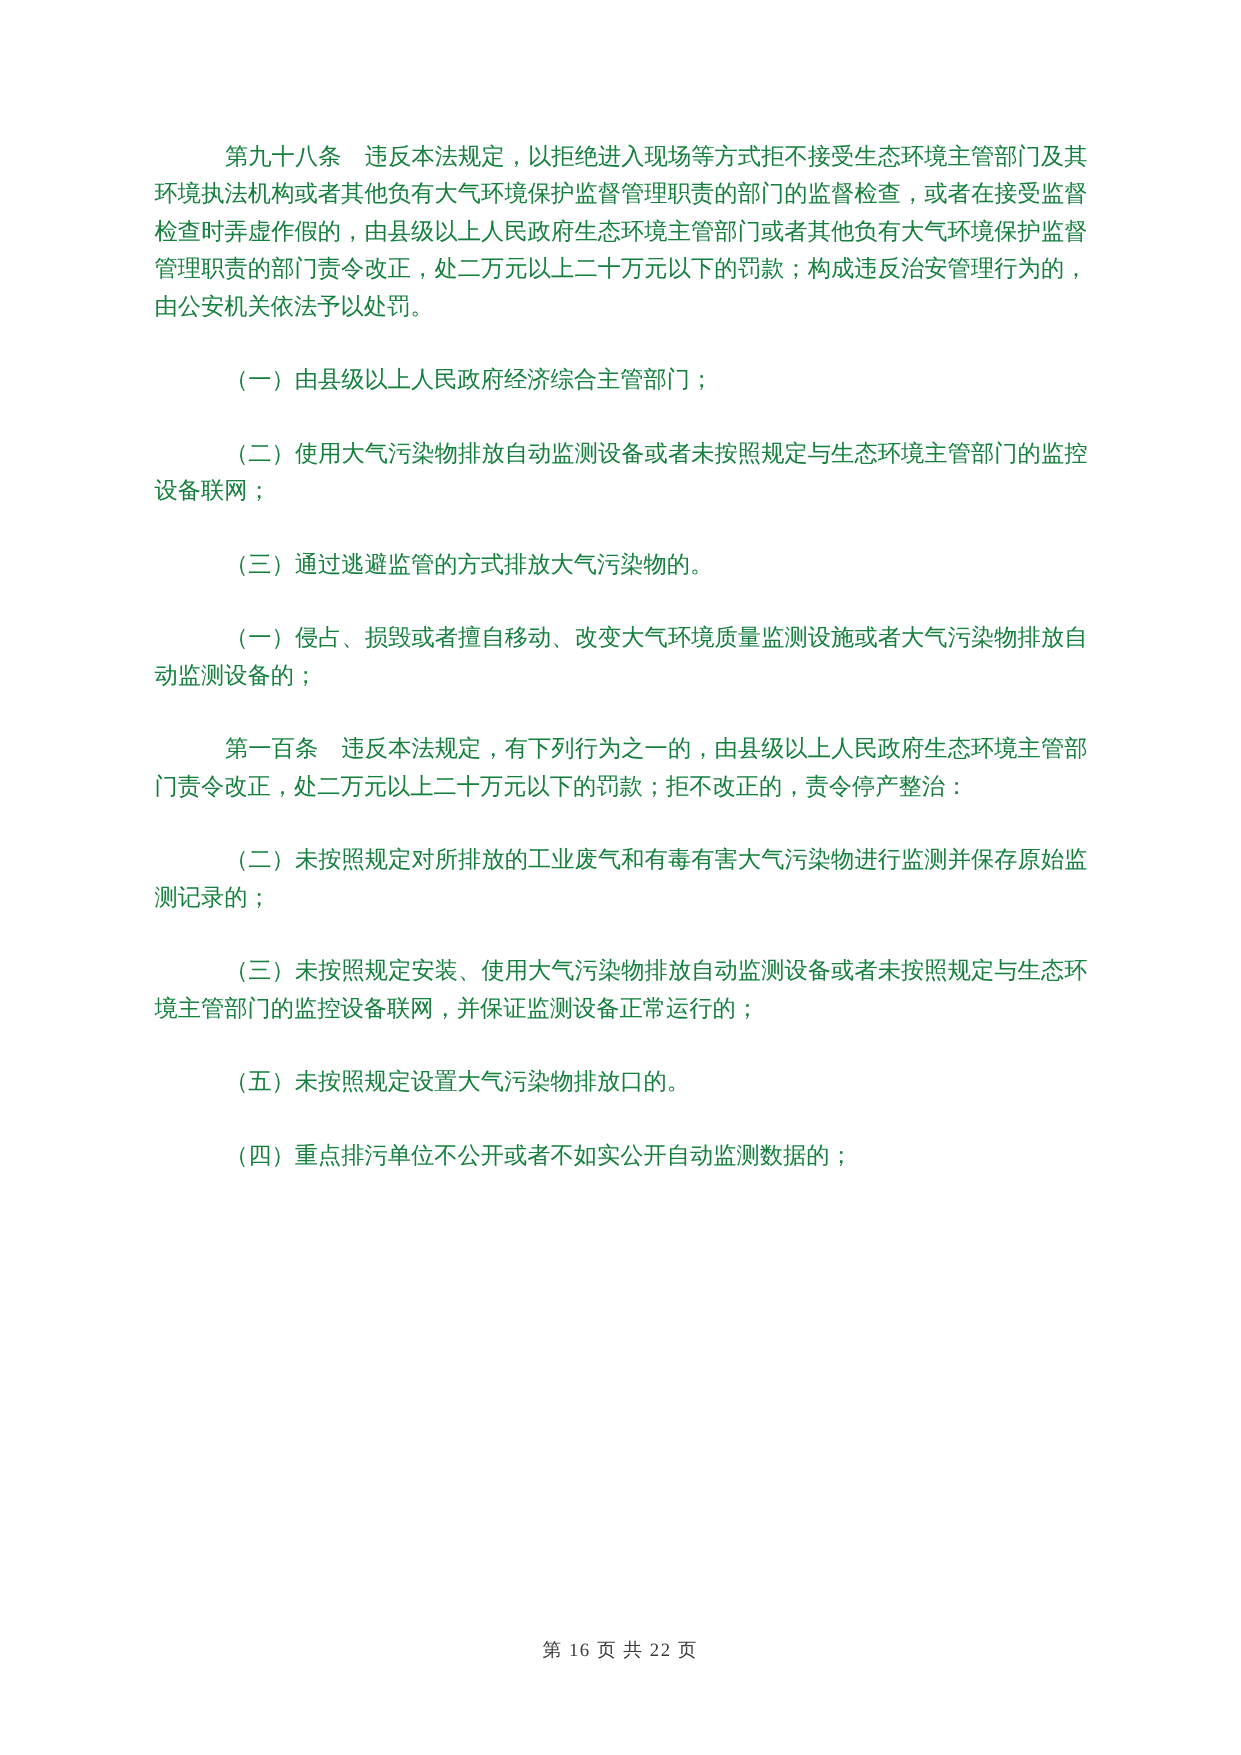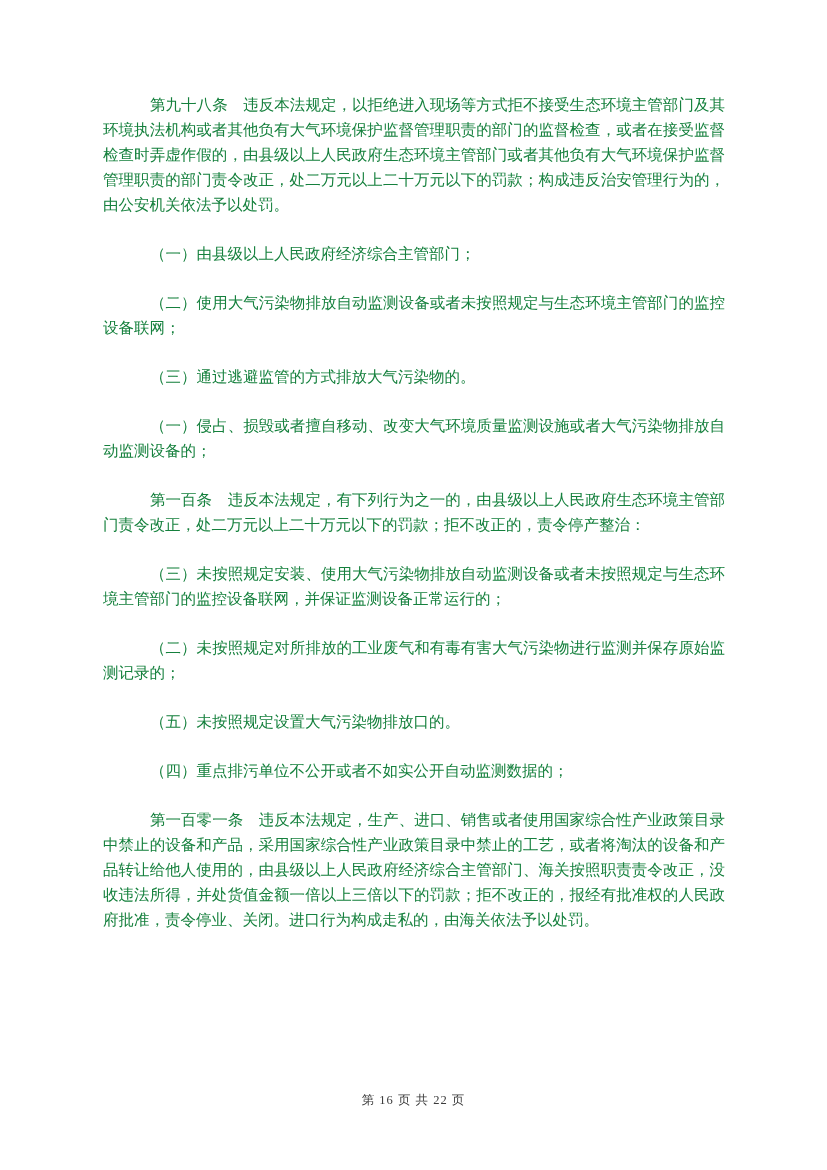--- a/index.html
+++ b/index.html
@@ -52,22 +52,21 @@
 <body>
 
 <div class="page">
   <div class="content">
     <p class="para">第九十八条　违反本法规定，以拒绝进入现场等方式拒不接受生态环境主管部门及其环境执法机构或者其他负有大气环境保护监督管理职责的部门的监督检查，或者在接受监督检查时弄虚作假的，由县级以上人民政府生态环境主管部门或者其他负有大气环境保护监督管理职责的部门责令改正，处二万元以上二十万元以下的罚款；构成违反治安管理行为的，由公安机关依法予以处罚。</p>
     <p class="para">（一）由县级以上人民政府经济综合主管部门；</p>
     <p class="para">（二）使用大气污染物排放自动监测设备或者未按照规定与生态环境主管部门的监控设备联网；</p>
     <p class="para">（三）通过逃避监管的方式排放大气污染物的。</p>
     <p class="para">（一）侵占、损毁或者擅自移动、改变大气环境质量监测设施或者大气污染物排放自动监测设备的；</p>
     <p class="para">第一百条　违反本法规定，有下列行为之一的，由县级以上人民政府生态环境主管部门责令改正，处二万元以上二十万元以下的罚款；拒不改正的，责令停产整治：</p>
+    <p class="para">（二）未按照规定对所排放的工业废气和有毒有害大气污染物进行监测并保存原始监测记录的；</p>
     <p class="para">（三）未按照规定安装、使用大气污染物排放自动监测设备或者未按照规定与生态环境主管部门的监控设备联网，并保证监测设备正常运行的；</p>
-    <p class="para">（二）未按照规定对所排放的工业废气和有毒有害大气污染物进行监测并保存原始监测记录的；</p>
     <p class="para">（五）未按照规定设置大气污染物排放口的。</p>
     <p class="para">（四）重点排污单位不公开或者不如实公开自动监测数据的；</p>
-    <p class="para">第一百零一条　违反本法规定，生产、进口、销售或者使用国家综合性产业政策目录中禁止的设备和产品，采用国家综合性产业政策目录中禁止的工艺，或者将淘汰的设备和产品转让给他人使用的，由县级以上人民政府经济综合主管部门、海关按照职责责令改正，没收违法所得，并处货值金额一倍以上三倍以下的罚款；拒不改正的，报经有批准权的人民政府批准，责令停业、关闭。进口行为构成走私的，由海关依法予以处罚。</p>
   </div>
   <div class="footer">
     <span>第 16 页 共 22 页</span>
   </div>
 </div>
 
 </body></html>

